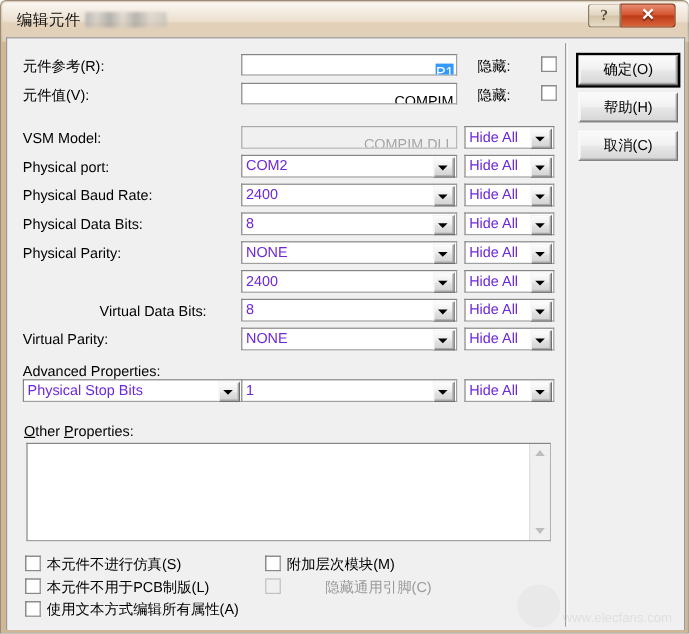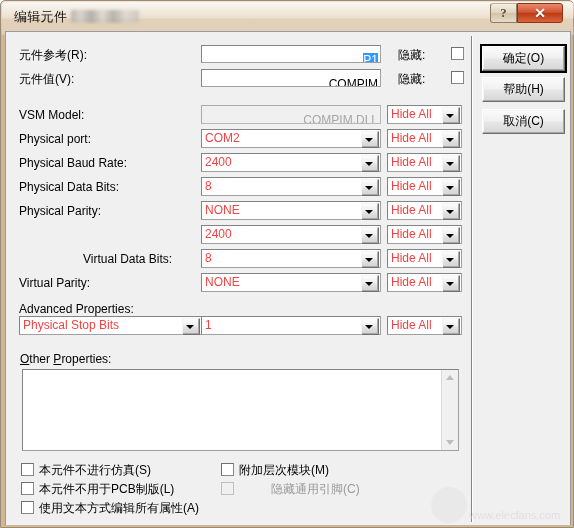--- a/index.html
+++ b/index.html
@@ -165,21 +165,21 @@
     background: #ffffff;
     border: 1px solid #a0a0a0;
     border-top-color: #848484;
     border-left-color: #848484;
   }
   .combo .ctext {
     position: absolute;
     left: 3px; top: 1px;
     font-size: 12px;
     line-height: 15px;
-    color: #ef4444;
+    color: #6d28d9;
     white-space: nowrap;
   }
   .combo .cbtn {
     position: absolute;
     right: 1px; top: 1px;
     width: 16px; height: 15px;
     background: linear-gradient(to bottom, #fdfdfd 0%, #eeeeee 45%, #e2e2e2 55%, #d2d2d2 100%);
     border: 1px solid #f4f4f4;
     border-right-color: #707070;
     border-bottom-color: #707070;

